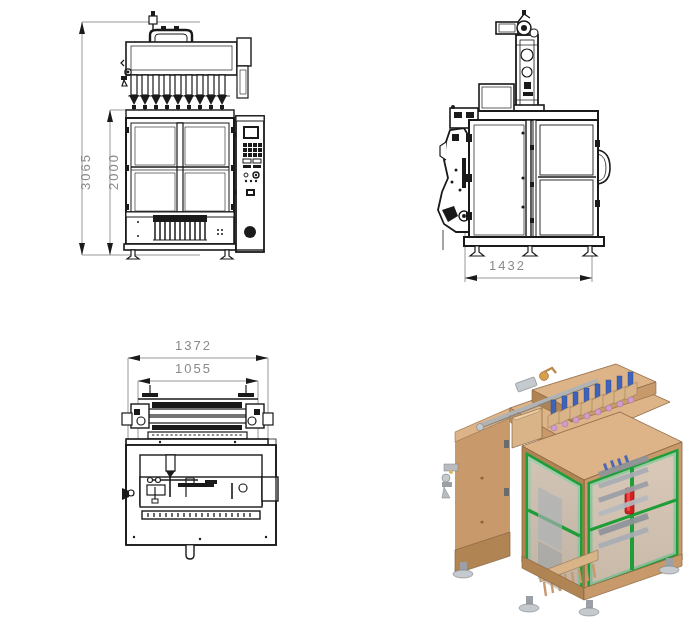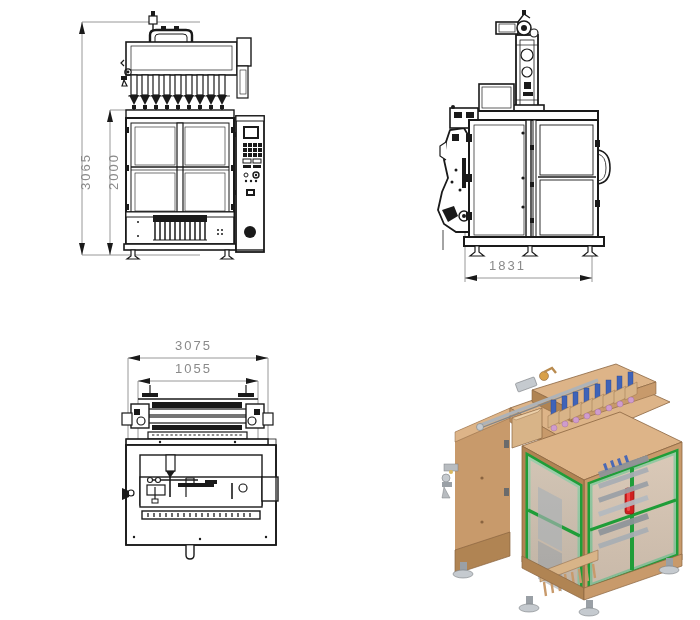--- a/index.html
+++ b/index.html
@@ -225,21 +225,21 @@
         <rect class="fillk" x="233" y="132" width="3" height="5"></rect>
         <rect class="fillk" x="233" y="190" width="3" height="5"></rect>
 
         <line class="ln" x1="236" y1="250" x2="264" y2="250" stroke-width="1.4"></line>
       </g>
     </svg>
   </div>
 
   <div class="view" style="left:420px;top:0px;width:280px;height:300px;">
 
-    <span class="dimtext" style="left:69px;top:258px;">1831</span>
+    <span class="dimtext" style="left:69px;top:258px;">1432</span>
 
     <svg width="280" height="300" viewBox="0 0 280 300">
 
       <g>
         <line class="dim" x1="45" y1="215" x2="45" y2="282"></line>
         <line class="dim" x1="172" y1="248" x2="172" y2="282"></line>
         <line class="dim" x1="45" y1="278" x2="172" y2="278"></line>
         <polygon class="fillk" points="45,278 57,275 57,281"></polygon>
         <polygon class="fillk" points="172,278 160,275 160,281"></polygon>
       </g>
@@ -325,21 +325,21 @@
         <rect class="ln wht" x="44" y="237" width="140" height="9" stroke-width="2"></rect>
         <path class="ln wht" d="M55 246 L55 252 L50 256 L64 256 L59 252 L59 246 Z" stroke-width="1.2"></path>
         <path class="ln wht" d="M108 246 L108 252 L103 256 L117 256 L112 252 L112 246 Z" stroke-width="1.2"></path>
         <path class="ln wht" d="M168 246 L168 252 L163 256 L177 256 L172 252 L172 246 Z" stroke-width="1.2"></path>
       </g>
     </svg>
   </div>
 
   <div class="view" style="left:0px;top:325px;width:320px;height:295px;">
 
-    <span class="dimtext" style="left:175px;top:13px;">3075</span>
+    <span class="dimtext" style="left:175px;top:13px;">1372</span>
     <span class="dimtext" style="left:175px;top:36px;">1055</span>
 
     <svg width="320" height="295" viewBox="0 0 320 295">
 
       <g>
         <line class="dim" x1="128" y1="33" x2="128" y2="200"></line>
         <line class="dim" x1="268" y1="33" x2="268" y2="200"></line>
         <line class="dim" x1="138" y1="56" x2="138" y2="200"></line>
         <line class="dim" x1="258" y1="56" x2="258" y2="200"></line>
         <line class="dim" x1="128" y1="33" x2="268" y2="33"></line>

